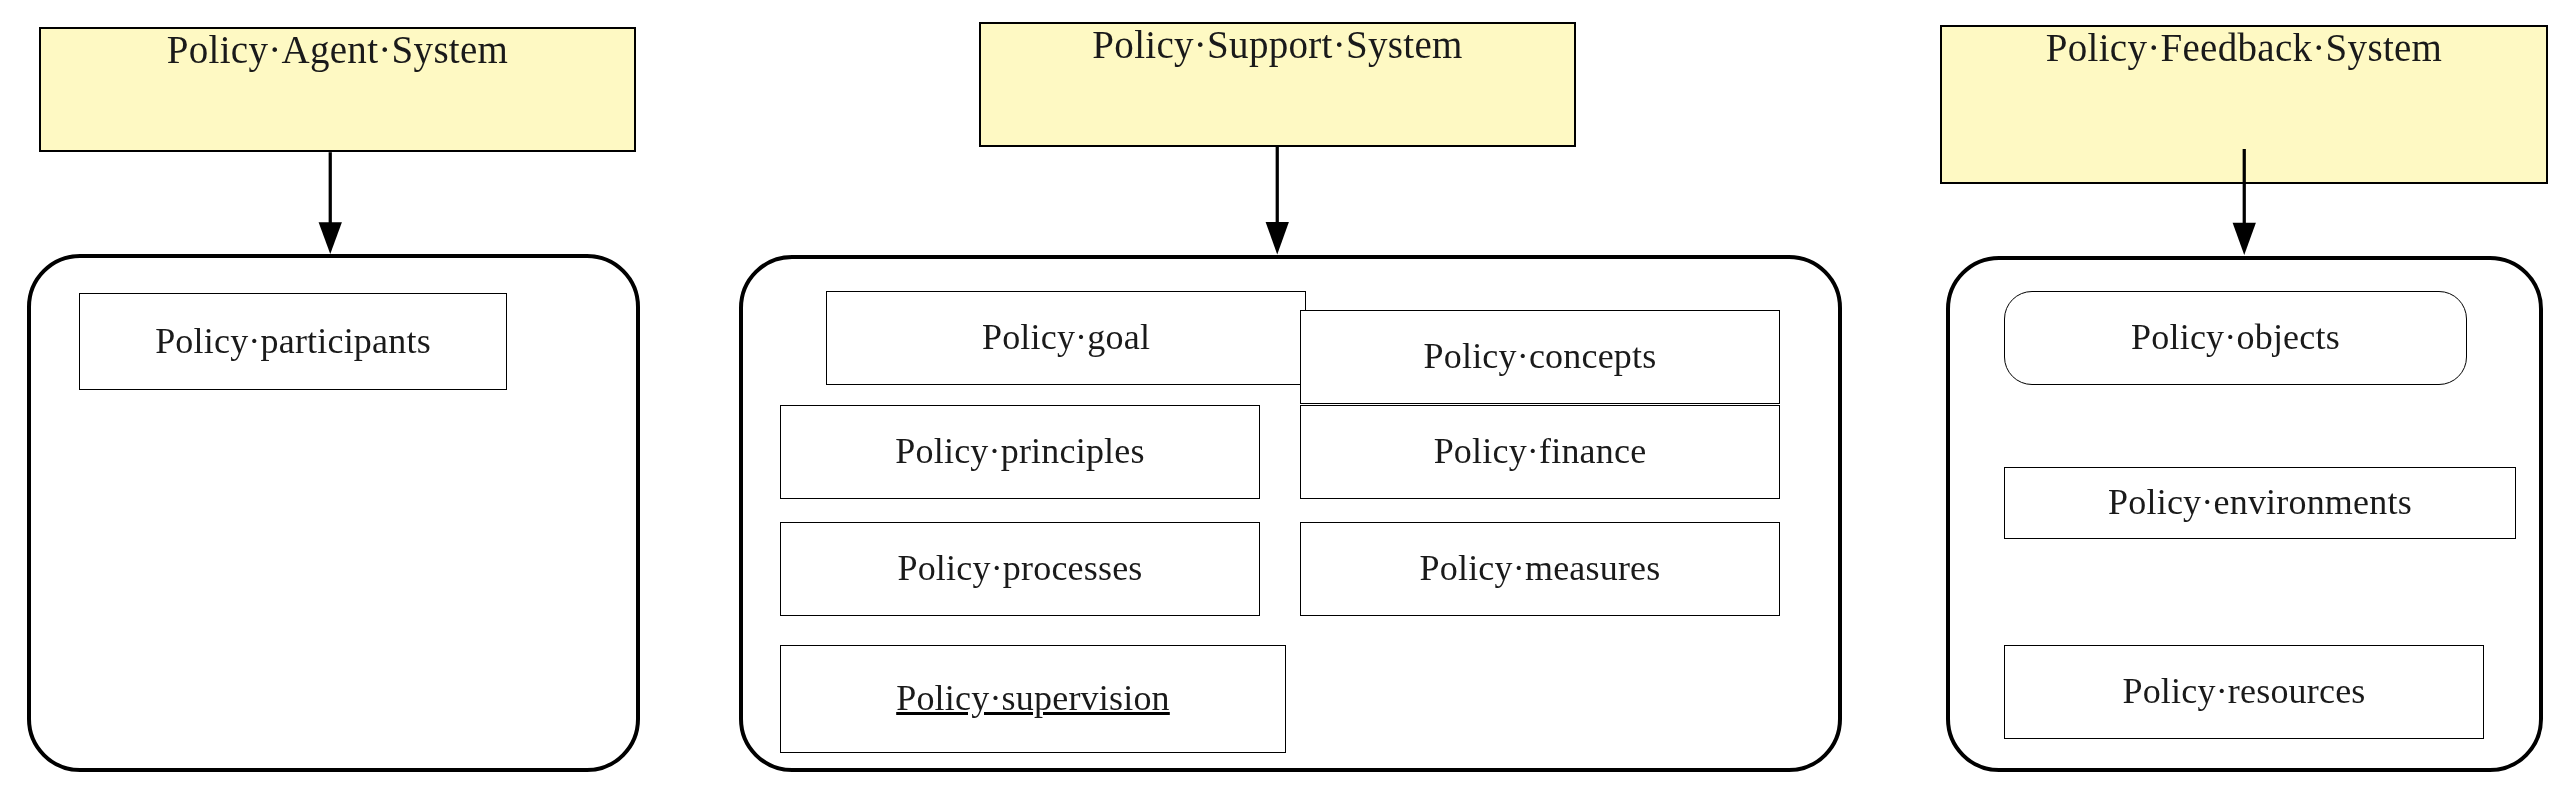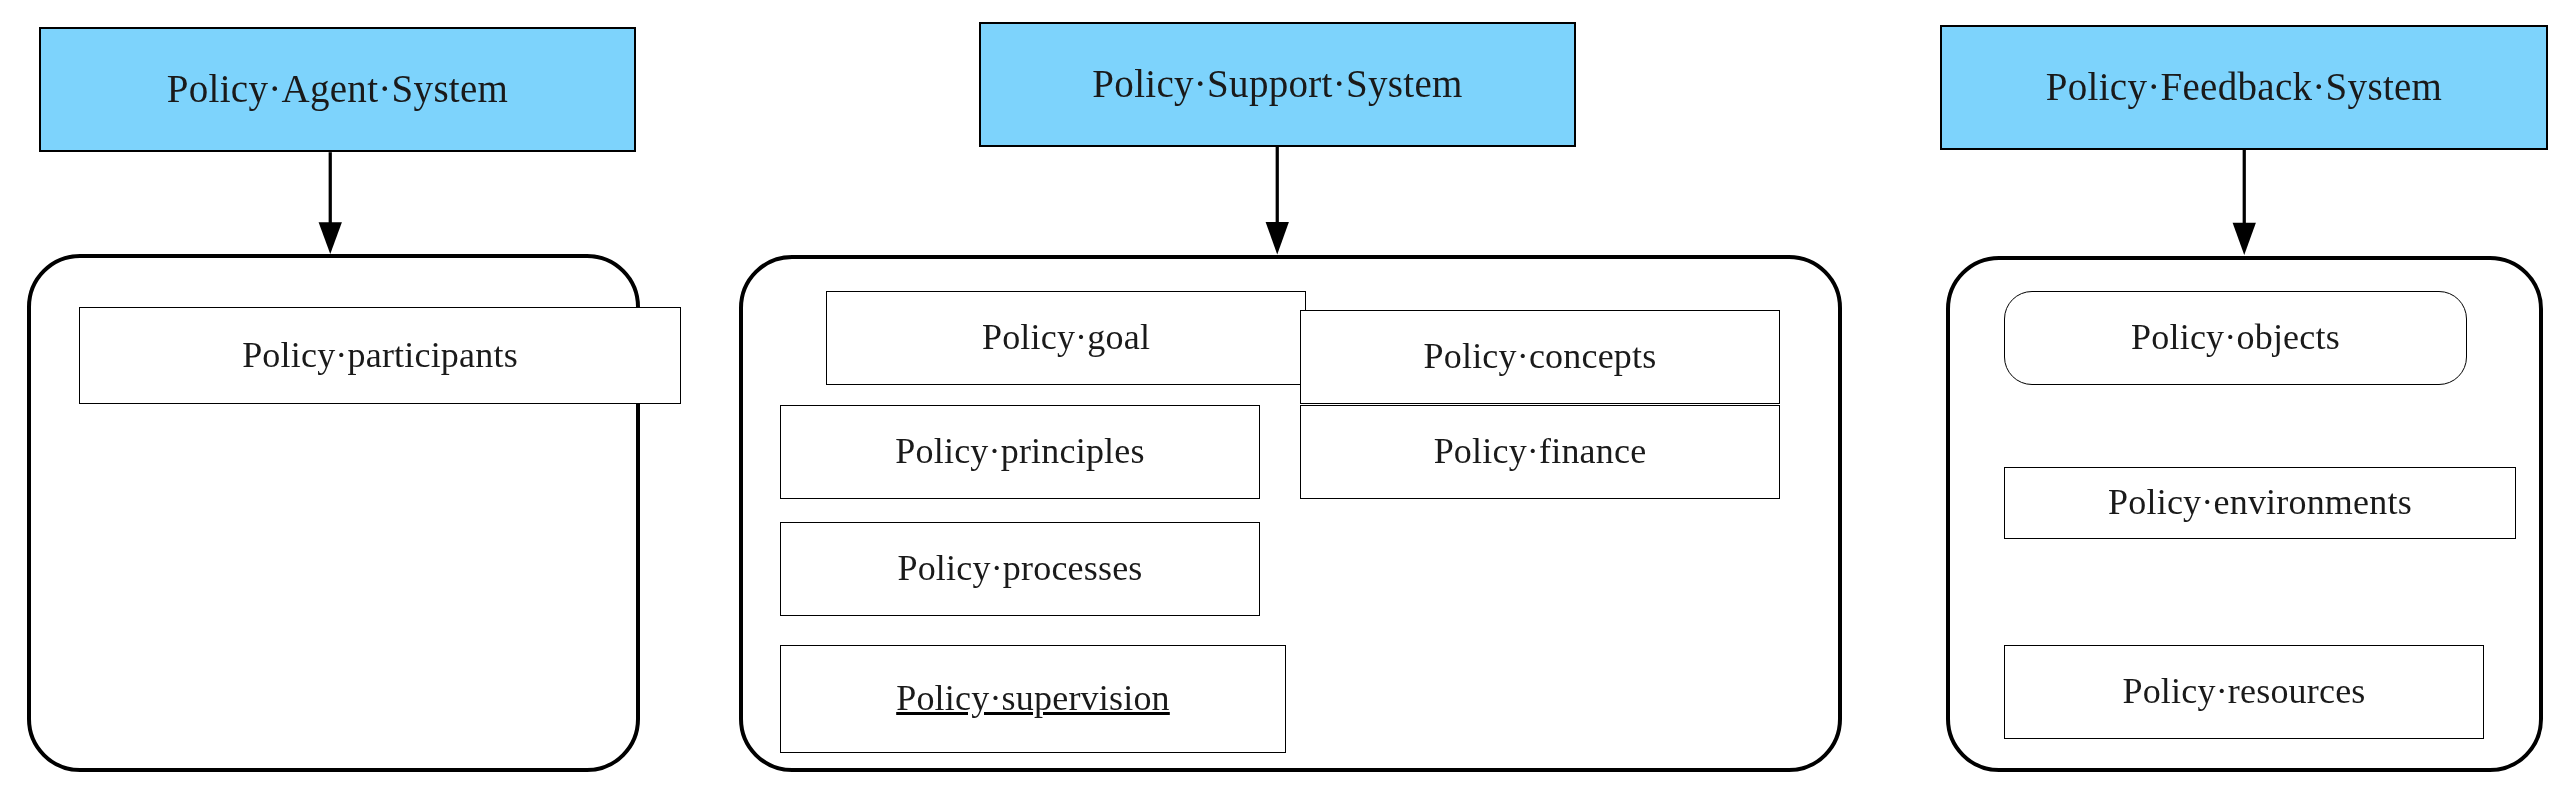--- a/index.html
+++ b/index.html
@@ -17,24 +17,23 @@
     width: 2576px;
     height: 807px;
     background: #ffffff;
     overflow: hidden;
   }
 
   
   .header-box {
     position: absolute;
     box-sizing: border-box;
-    background: #7dd3fc;
+    background: #fef9c3;
     border: 2.6px solid #000000;
     display: flex;
-    align-items: center;
     justify-content: center;
   }
   .header-box .header-label {
     font-size: 39px;
     line-height: 1.1;
     color: #1a1a1a;
     white-space: nowrap;
     letter-spacing: 0.3px;
   }
 
@@ -86,21 +85,21 @@
   <div class="arrow" style="left:316px; top:152px; width:28.5px; height:104px;">
     <svg width="28.5" height="104" viewBox="0 0 44 160">
       <line x1="22" y1="0" x2="22" y2="122" stroke="#000000" stroke-width="5"></line>
       <polygon points="22,157 4,108 40,108" fill="#000000"></polygon>
     </svg>
   </div>
 
   <div class="group-container" style="left:27px; top:254px; width:613px; height:518px;">
   </div>
 
-  <div class="item-box" style="left:79px; top:307px; width:602px; height:97px;">
+  <div class="item-box" style="left:79px; top:293px; width:428px; height:97px;">
     <span class="item-label">Policy·participants</span>
   </div>
 
   <div class="header-box" style="left:979px; top:22px; width:597px; height:125px;">
     <span class="header-label">Policy·Support·System</span>
   </div>
 
   <div class="arrow" style="left:1263px; top:147px; width:28.5px; height:110px;">
     <svg width="28.5" height="110" viewBox="0 0 44 170">
       <line x1="22" y1="0" x2="22" y2="130" stroke="#000000" stroke-width="5"></line>
@@ -121,26 +120,29 @@
   <div class="item-box" style="left:780px; top:405px; width:480px; height:94px;">
     <span class="item-label">Policy·principles</span>
   </div>
   <div class="item-box" style="left:1300px; top:405px; width:480px; height:94px;">
     <span class="item-label">Policy·finance</span>
   </div>
 
   <div class="item-box" style="left:780px; top:522px; width:480px; height:94px;">
     <span class="item-label">Policy·processes</span>
   </div>
+  <div class="item-box" style="left:1300px; top:522px; width:480px; height:94px;">
+    <span class="item-label">Policy·measures</span>
+  </div>
 
   <div class="item-box" style="left:780px; top:645px; width:506px; height:108px;text-decoration:underline;">
     <span class="item-label">Policy·supervision</span>
   </div>
 
-  <div class="header-box" style="left:1940px; top:25px; width:608px; height:125px;">
+  <div class="header-box" style="left:1940px; top:25px; width:608px; height:159px;">
     <span class="header-label">Policy·Feedback·System</span>
   </div>
 
   <div class="arrow" style="left:2230px; top:149px; width:28.5px; height:110px;">
     <svg width="28.5" height="110" viewBox="0 0 44 170">
       <line x1="22" y1="0" x2="22" y2="128" stroke="#000000" stroke-width="5"></line>
       <polygon points="22,164 4,114 40,114" fill="#000000"></polygon>
     </svg>
   </div>
 

